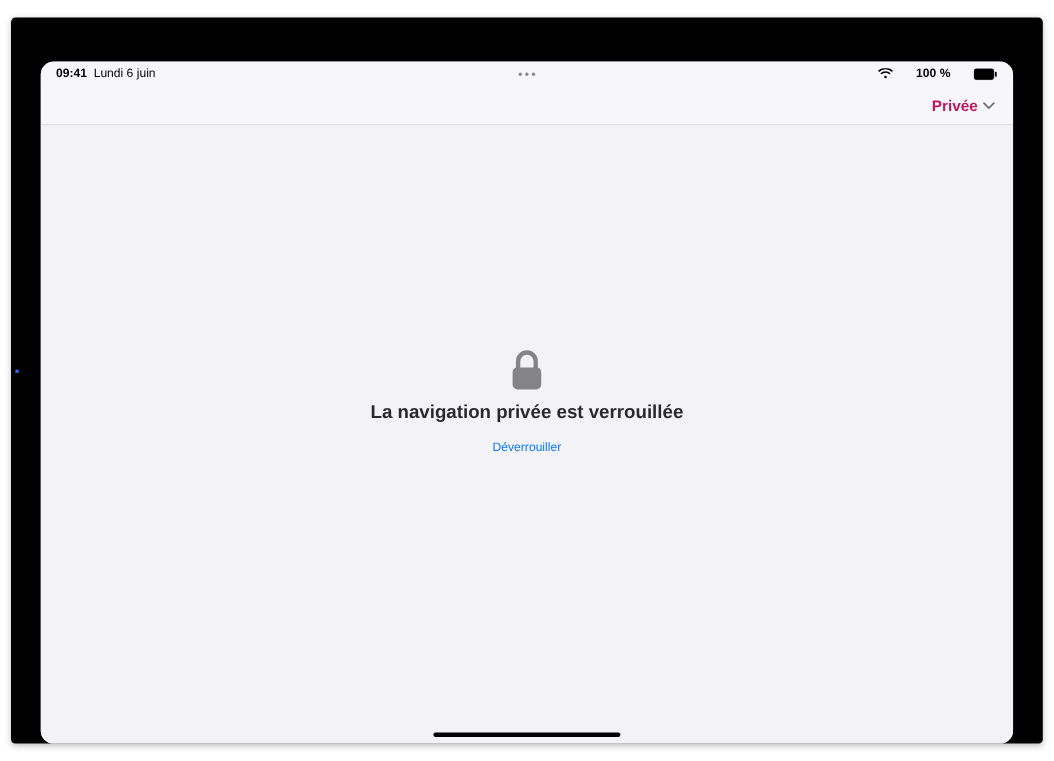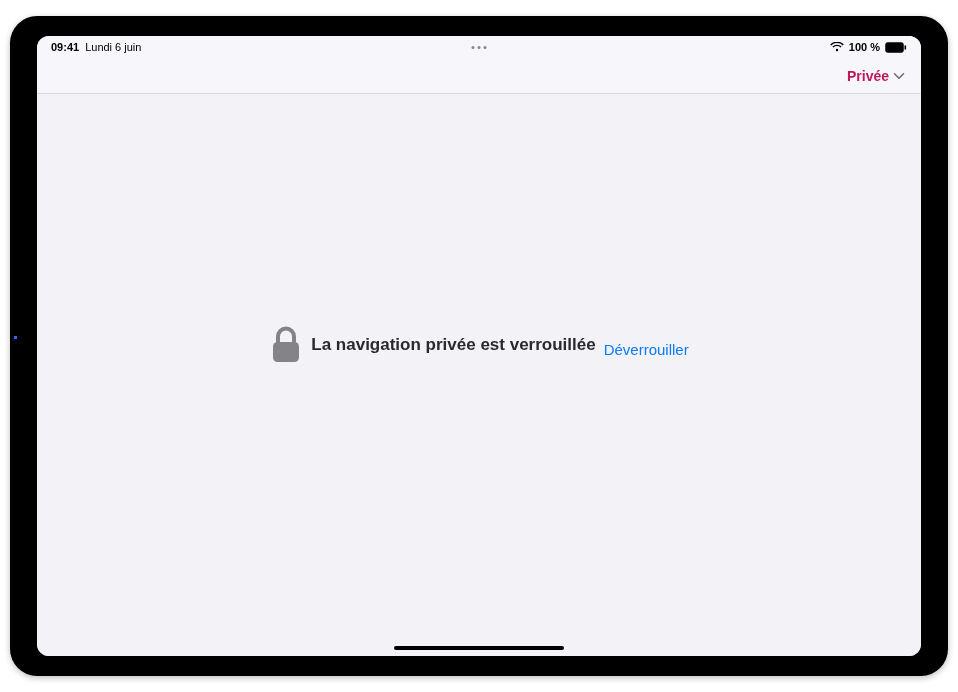--- a/index.html
+++ b/index.html
@@ -4,24 +4,24 @@
 <style>
   * { box-sizing: border-box; margin: 0; padding: 0; }
   html, body { width: 958px; height: 692px; background: #fff; font-family: -apple-system, "Helvetica Neue", Arial, sans-serif; }
   .canvas { width: 958px; height: 692px; position: relative; display: flex; align-items: center; justify-content: center; }
 
   
   .device {
     width: 938px;
     height: 660px;
     background: #000;
-    border-radius: 27px;
+    border-radius: 4px;
     box-shadow: 0 2px 6px rgba(0,0,0,0.25);
     display: flex;
-    align-items: center;
+    align-items: flex-end;
     justify-content: center;
     position: relative;
   }
   .screen {
     width: 884px;
     height: 620px;
     background: #f3f2f7;
     border-radius: 12px;
     overflow: hidden;
     position: relative;
@@ -37,21 +37,21 @@
     justify-content: space-between;
     padding: 0 14px;
     font-size: 11px;
     font-weight: 600;
     color: #000;
     background: #f7f6fa;
   }
   .status-left { display: flex; align-items: center; gap: 6px; }
   .status-center { position: absolute; left: 50%; transform: translateX(-50%); display: flex; gap: 3px; }
   .status-center .dot { width: 3px; height: 3px; border-radius: 50%; background: #888; }
-  .status-right { display: flex; align-items: center; gap: 5px; }
+  .status-right { display: flex; align-items: center; gap: 21px; }
   .wifi-icon svg, .battery-box svg { display: block; }
   .battery-box { display: flex; align-items: center; gap: 2px; }
 
   
   .toolbar {
     height: 36px;
     background: #f7f6fa;
     border-bottom: 1px solid #d9d8de;
     display: flex;
     align-items: center;
@@ -72,34 +72,34 @@
   
   .content {
     flex: 1;
     display: flex;
     align-items: center;
     justify-content: center;
     background: #f3f2f7;
   }
   .locked-panel {
     display: flex;
-    flex-direction: row;
+    flex-direction: column;
     align-items: center;
     gap: 8px;
     transform: translateY(-30px);
   }
   .lock-icon svg { display: block; }
   .locked-title {
     font-size: 17px;
     font-weight: 700;
     color: #2a2a2c;
     text-align: center;
   }
   .unlock-link {
-    font-size: 15px;
+    font-size: 11px;
     font-weight: 400;
     color: #0a7aff;
     cursor: pointer;
     margin-top: 8px;
   }
 
   
   .home-indicator {
     position: absolute;
     bottom: 6px;

